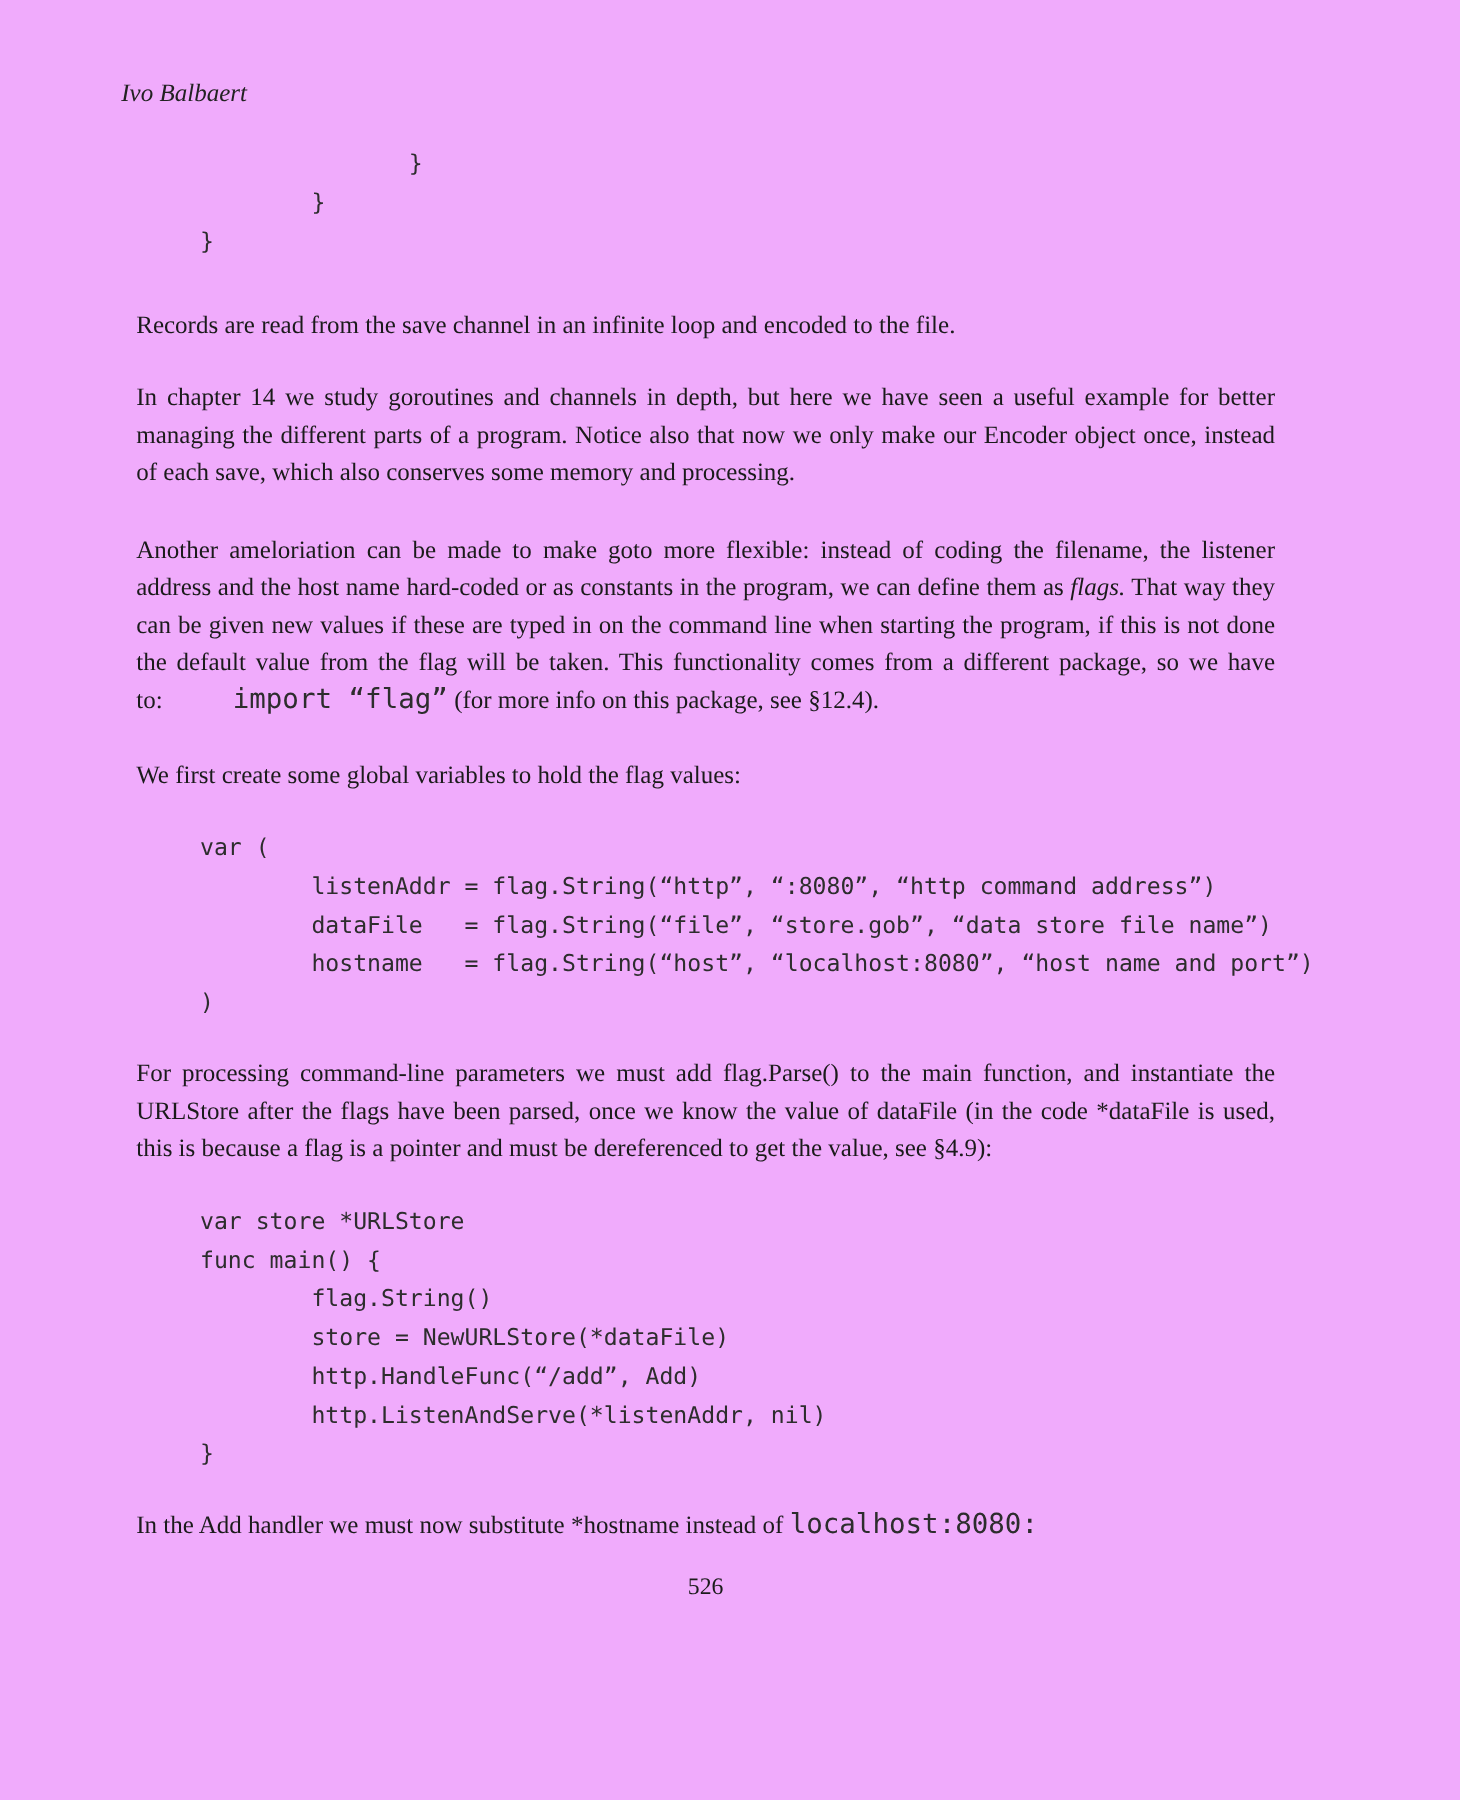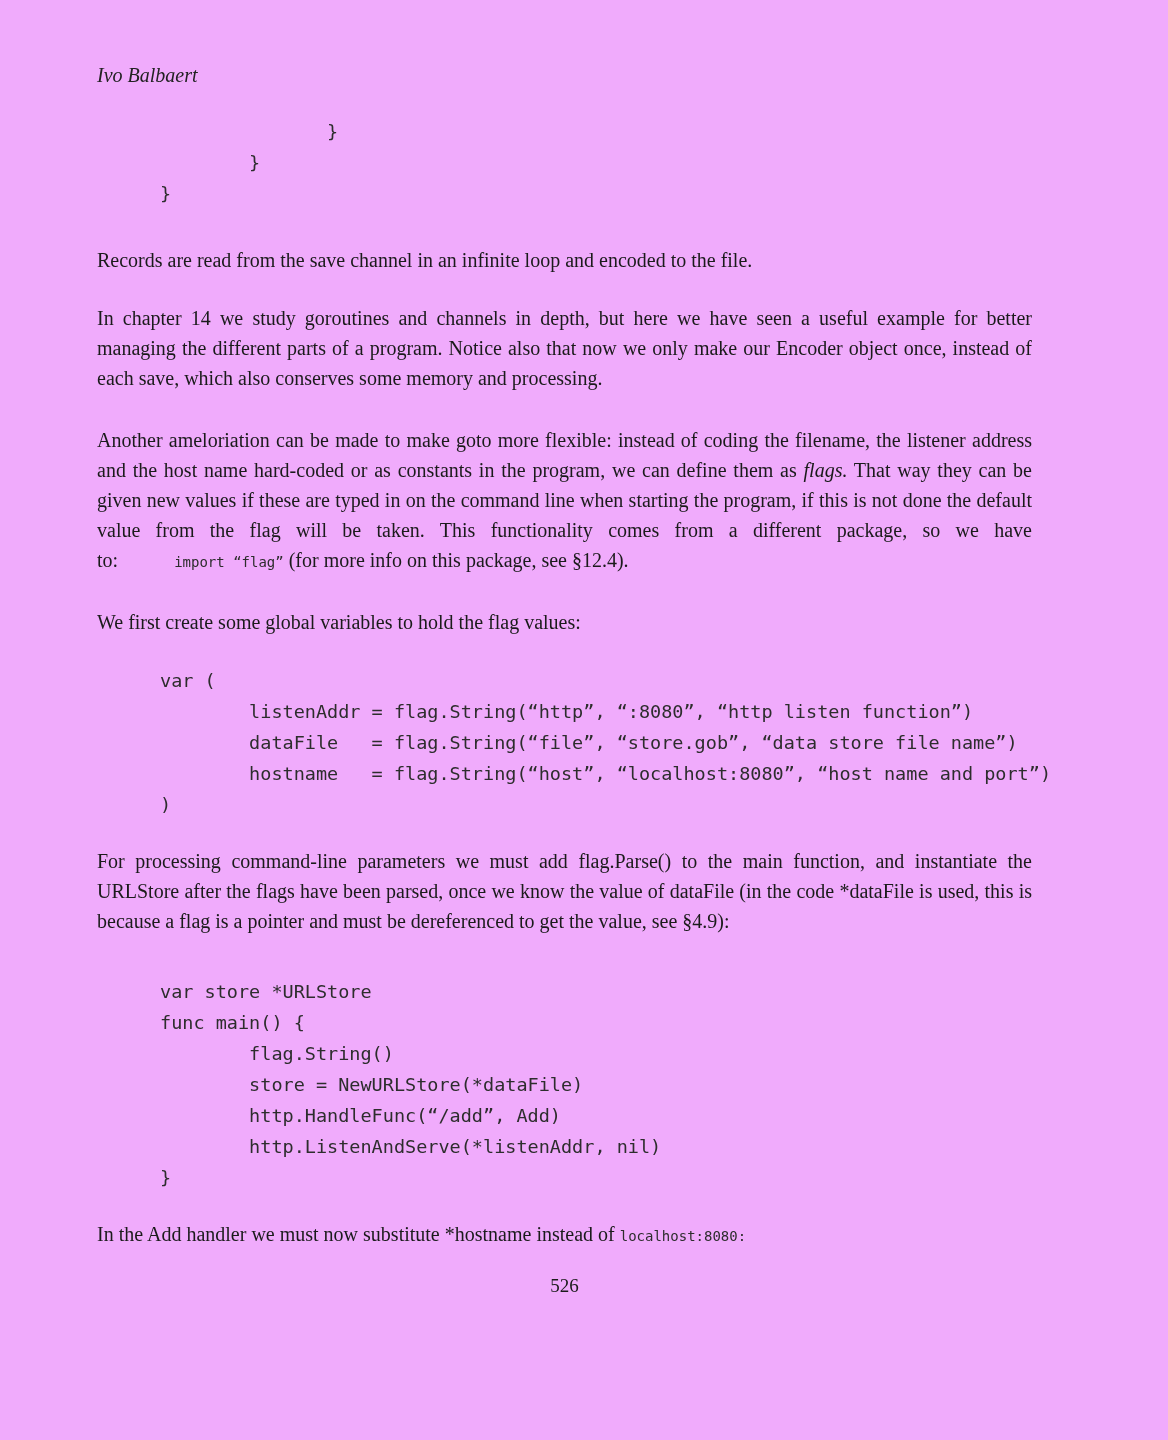--- a/index.html
+++ b/index.html
@@ -30,37 +30,37 @@
   }
   .code-line {
     font-family: "DejaVu Sans Mono", "Liberation Mono", monospace;
     font-size: 18.5px;
     line-height: 31px;
     white-space: pre;
     color: #2d2d2d;
   }
   .braces-block  { margin-top: 28px; }
   .codeblock-1   { margin-top: 28px; }
-  .codeblock-2   { margin-top: 40px; }
+  .codeblock-2   { margin-top: 28px; }
   p.body {
-    margin: 0;
+    margin: 12px;
     font-size: 20px;
     line-height: 30px;
     text-align: justify;
     color: #1b1b1b;
   }
   .para-records   { margin-top: 36px !important; text-align: left !important; }
   .para-chapter14 { margin-top: 28px !important; }
   .para-flags     { margin-top: 32px !important; }
   .para-globals   { margin-top: 30px !important; text-align: center; }
   .para-parse     { margin-top: 26px !important; }
   .para-addhandler{ margin-top: 26px !important; text-align: right; }
   .inline-code {
     font-family: "DejaVu Sans Mono", "Liberation Mono", monospace;
-    font-size: 14px;
+    font-size: 22px;
     color: #2d2d2d;
     white-space: pre;
   }
   .gap-left { margin-left: 56px; }
   em.flags { font-style: italic; }
   .page-number {
     margin-top: 24px;
     text-align: center;
     font-size: 19px;
     color: #1b1b1b;
@@ -83,21 +83,21 @@
     <p class="body para-records">Records are read from the save channel in an infinite loop and encoded to the file.</p>
 
     <p class="body para-chapter14">In chapter 14 we study goroutines and channels in depth, but here we have seen a useful example for better managing the different parts of a program. Notice also that now we only make our Encoder object once, instead of each save, which also conserves some memory and processing.</p>
 
     <p class="body para-flags"><span>Another ameloriation can be made to make goto more flexible: instead of coding the filename, the listener address and the host name hard-coded or as constants in the program, we can define them as </span><em class="flags">flags.</em><span> That way they can be given new values if these are typed in on the command line when starting the program, if this is not done the default value from the flag will be taken. This functionality comes from a different package, so we have to:</span><span class="inline-code gap-left">import “flag”</span><span> (for more info on this package, see §12.4).</span></p>
 
     <p class="body para-globals">We first create some global variables to hold the flag values:</p>
 
     <div class="codeblock codeblock-1">
       <div class="code-line">var (</div>
-      <div class="code-line">        listenAddr = flag.String(“http”, “:8080”, “http listen function”)</div>
+      <div class="code-line">        listenAddr = flag.String(“http”, “:8080”, “http command address”)</div>
       <div class="code-line">        dataFile   = flag.String(“file”, “store.gob”, “data store file name”)</div>
       <div class="code-line">        hostname   = flag.String(“host”, “localhost:8080”, “host name and port”)</div>
       <div class="code-line">)</div>
     </div>
 
     <p class="body para-parse">For processing command-line parameters we must add flag.Parse() to the main function, and instantiate the URLStore after the flags have been parsed, once we know the value of dataFile (in the code *dataFile is used, this is because a flag is a pointer and must be dereferenced to get the value, see §4.9):</p>
 
     <div class="codeblock codeblock-2">
       <div class="code-line">var store *URLStore</div>
       <div class="code-line">func main() {</div>

